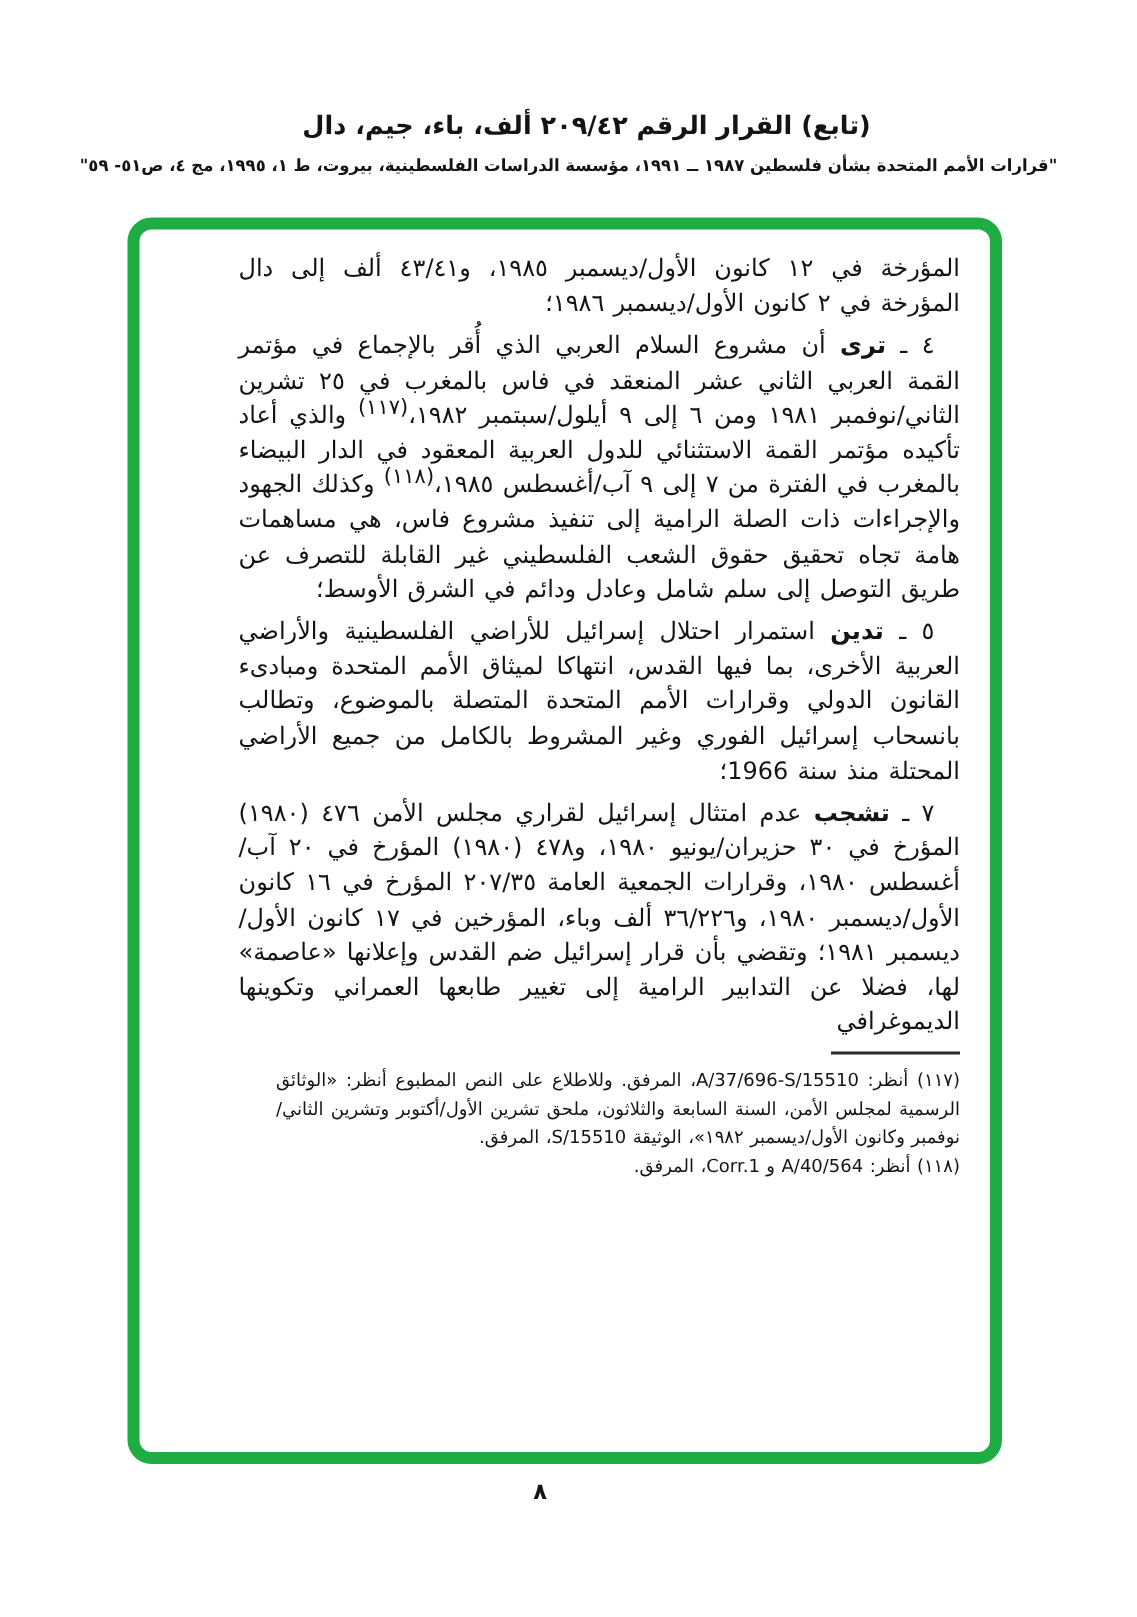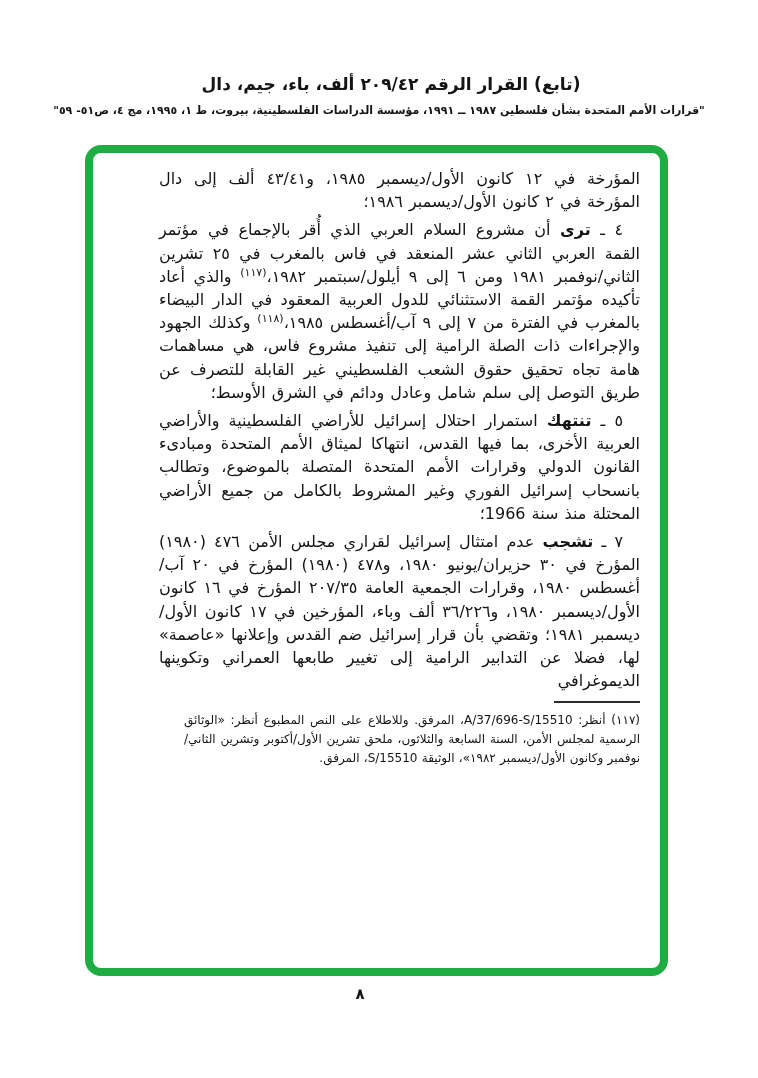--- a/index.html
+++ b/index.html
@@ -16,21 +16,21 @@
   }
   .doc-content{
     direction:rtl;padding:14px 20px 0 66px;
   }
   .para{
     font-size:16px;line-height:23.2px;text-align:justify;margin:0 0 5px 0;
     word-spacing:1px;
   }
   .para.indent{text-indent:17px;}
   .b{font-weight:700;}
-  .sup{font-size:11px;vertical-align:super;line-height:0;}
+  .sup{font-size:14px;vertical-align:super;line-height:0;}
   .ltr{direction:ltr;unicode-bidi:isolate;}
   .fn-divider{
     width:86px;height:0;border-top:2px solid #2a2a2a;margin:9px 0 8px 0;
   }
   .footnotes{width:456px;margin:0 0 0 44px;}
   .fn-para{font-size:12px;line-height:18.8px;text-align:justify;margin:0;word-spacing:0.5px;}
   .page-number{
     position:absolute;top:985px;left:0;width:720px;text-align:center;
     font-size:15px;font-weight:700;direction:rtl;
   }
@@ -43,25 +43,26 @@
   <div class="header">
     <div class="title">(تابع) القرار الرقم ٢٠٩/٤٢ ألف، باء، جيم، دال</div>
     <div class="source">"قرارات الأمم المتحدة بشأن فلسطين ١٩٨٧ ــ ١٩٩١، مؤسسة الدراسات الفلسطينية، بيروت، ط ١، ١٩٩٥، مج ٤، ص٥١- ٥٩"</div>
   </div>
 
   <div class="green-box" style="border-color: rgb(31, 173, 67);">
     <div class="doc-content">
       <div id="body-paragraphs">
           <p class="para"><span>المؤرخة في ١٢ كانون الأول/ديسمبر ١٩٨٥، و٤٣/٤١ ألف إلى دال المؤرخة في ٢ كانون الأول/ديسمبر ١٩٨٦؛</span></p>
           <p class="para indent"><span>٤ ـ </span><span class="b">ترى</span><span> أن مشروع السلام العربي الذي أُقر بالإجماع في مؤتمر القمة العربي الثاني عشر المنعقد في فاس بالمغرب في ٢٥ تشرين الثاني/نوفمبر ١٩٨١ ومن ٦ إلى ٩ أيلول/سبتمبر ١٩٨٢،</span><span class="sup">(١١٧)</span><span> والذي أعاد تأكيده مؤتمر القمة الاستثنائي للدول العربية المعقود في الدار البيضاء بالمغرب في الفترة من ٧ إلى ٩ آب/أغسطس ١٩٨٥،</span><span class="sup">(١١٨)</span><span> وكذلك الجهود والإجراءات ذات الصلة الرامية إلى تنفيذ مشروع فاس، هي مساهمات هامة تجاه تحقيق حقوق الشعب الفلسطيني غير القابلة للتصرف عن طريق التوصل إلى سلم شامل وعادل ودائم في الشرق الأوسط؛</span></p>
-          <p class="para indent"><span>٥ ـ </span><span class="b">تنتهك</span><span> استمرار احتلال إسرائيل للأراضي الفلسطينية والأراضي العربية الأخرى، بما فيها القدس، انتهاكا لميثاق الأمم المتحدة ومبادىء القانون الدولي وقرارات الأمم المتحدة المتصلة بالموضوع، وتطالب بانسحاب إسرائيل الفوري وغير المشروط بالكامل من جميع الأراضي المحتلة منذ سنة 1966؛</span></p>
+          <p class="para indent"><span>٥ ـ </span><span class="b">تدين</span><span> استمرار احتلال إسرائيل للأراضي الفلسطينية والأراضي العربية الأخرى، بما فيها القدس، انتهاكا لميثاق الأمم المتحدة ومبادىء القانون الدولي وقرارات الأمم المتحدة المتصلة بالموضوع، وتطالب بانسحاب إسرائيل الفوري وغير المشروط بالكامل من جميع الأراضي المحتلة منذ سنة 1966؛</span></p>
           <p class="para indent"><span>٧ ـ </span><span class="b">تشجب</span><span> عدم امتثال إسرائيل لقراري مجلس الأمن ٤٧٦ (١٩٨٠) المؤرخ في ٣٠ حزيران/يونيو ١٩٨٠، و٤٧٨ (١٩٨٠) المؤرخ في ٢٠ آب/أغسطس ١٩٨٠، وقرارات الجمعية العامة ٢٠٧/٣٥ المؤرخ في ١٦ كانون الأول/ديسمبر ١٩٨٠، و٣٦/٢٢٦ ألف وباء، المؤرخين في ١٧ كانون الأول/ديسمبر ١٩٨١؛ وتقضي بأن قرار إسرائيل ضم القدس وإعلانها «عاصمة» لها، فضلا عن التدابير الرامية إلى تغيير طابعها العمراني وتكوينها الديموغرافي</span></p>
         </div>
       <div class="fn-divider" style="border-top-color: rgb(42, 42, 42);"></div>
       <div class="footnotes" id="footnotes">
           <p class="fn-para"><span>(١١٧) أنظر: </span><span class="ltr" dir="ltr">A/37/696-S/15510</span><span>، المرفق. وللاطلاع على النص المطبوع أنظر: «الوثائق الرسمية لمجلس الأمن، السنة السابعة والثلاثون، ملحق تشرين الأول/أكتوبر وتشرين الثاني/نوفمبر وكانون الأول/ديسمبر ١٩٨٢»، الوثيقة </span><span class="ltr" dir="ltr">S/15510</span><span>، المرفق.</span></p>
+          <p class="fn-para"><span>(١١٨) أنظر: </span><span class="ltr" dir="ltr">A/40/564</span><span> و </span><span class="ltr" dir="ltr">Corr.1</span><span>، المرفق.</span></p>
         </div>
     </div>
   </div>
 
   <div class="page-number">٨</div>
 
 </div>
 
 </body></html>

